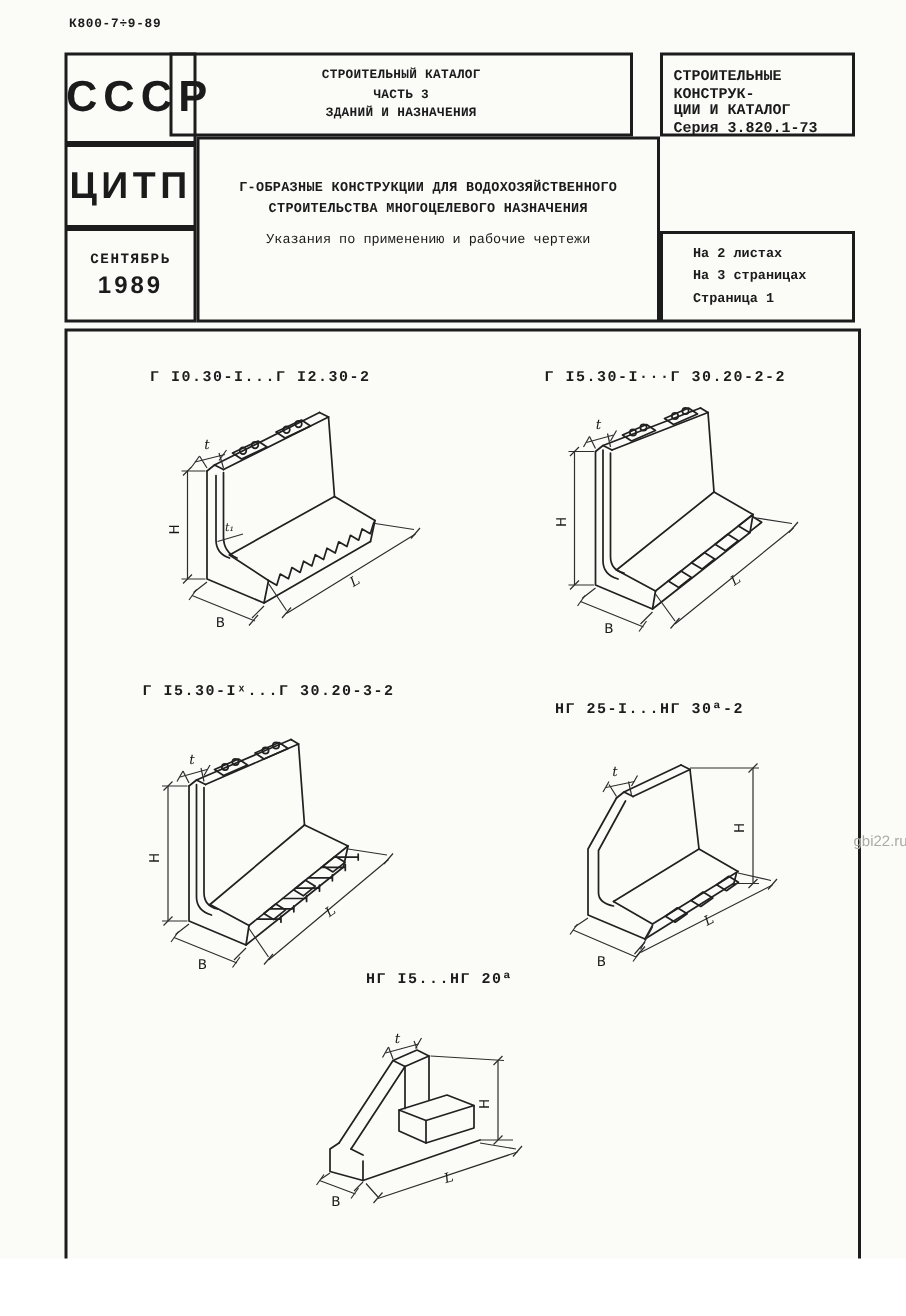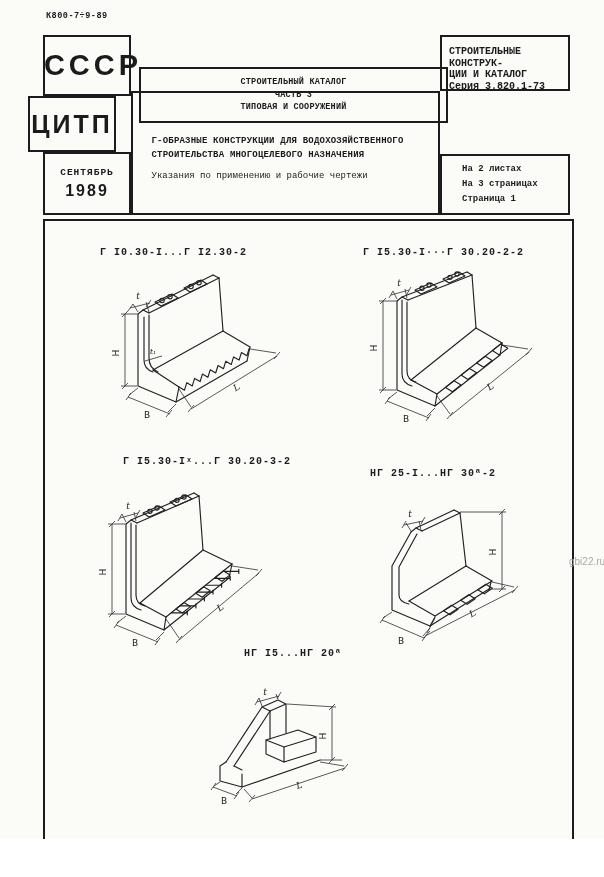--- a/index.html
+++ b/index.html
@@ -21,21 +21,21 @@
   .org{font-family:"Liberation Sans",sans-serif; font-weight:bold;}
   .org-cccp{font-size:29px; letter-spacing:4px;margin-left:12px;}
   .org-citp{font-size:25px; letter-spacing:3px;}
   .month{font-size:9.5px; font-weight:bold; letter-spacing:1px;}
   .year{font-family:"Liberation Sans",sans-serif; font-size:16px; font-weight:bold; letter-spacing:2px; margin-top:4px;}
   .catalog-cell{font-size:8.5px; font-weight:bold; line-height:12.5px; text-align:center; letter-spacing:0.2px;}
   .series-cell{align-items:flex-start; padding-left:7px; font-size:10px; font-weight:bold; line-height:11.5px; justify-content:flex-start; padding-top:9px;}
   .udk-cell{justify-content:flex-start; padding-top:12px; font-size:9px; font-weight:bold;}
   .sheets-cell{align-items:flex-start; padding-left:20px; font-size:9px; font-weight:bold; line-height:15px;}
   .title-cell{justify-content:flex-start; align-items:center; padding-top:26px;}
-  .title-block{width:268px; text-align:left;margin-top:16px;}
+  .title-block{width:268px; text-align:center;}
   .title-line{font-size:9px; font-weight:bold; line-height:13.5px; letter-spacing:0.2px;}
   .subtitle-line{font-size:9px; font-weight:500; margin-top:9px;}
   .main-frame{
     position:absolute; left:43px; top:219px; width:527px; height:628px;
     border:2px solid #1c1c1c; background:transparent;
   }
   .fig-label{
     position:absolute; font-family:"Liberation Mono",monospace;
     font-weight:bold; font-size:10px; letter-spacing:1px; color:#1d1d1d; white-space:pre;text-align:center;
   }
@@ -53,32 +53,32 @@
 </head>
 <body>
 
 <div id="page">
 
   <div class="abs doc-code">К800-7÷9-89</div>
 
   <div class="cell" style="left:43px; top:35px; width:88px; height:61px;">
     <span class="org org-cccp">СССР</span>
   </div>
-  <div class="cell" style="left:28px; top:96px; width:88px; height:56px;">
+  <div class="cell" style="left:43px; top:96px; width:88px; height:56px;">
     <span class="org org-citp">ЦИТП</span>
   </div>
   <div class="cell" style="left:43px; top:152px; width:88px; height:63px;">
     <span class="month">СЕНТЯБРЬ</span>
     <span class="year">1989</span>
   </div>
 
-  <div class="cell catalog-cell" style="left:139px; top:35px; width:309px; height:56px;margin-top:32px;">
+  <div class="cell catalog-cell" style="left:113px; top:35px; width:309px; height:56px;">
     <span>СТРОИТЕЛЬНЫЙ  КАТАЛОГ</span>
     <span>ЧАСТЬ  3</span>
-    <span>ТИПОВАЯ И СООРУЖЕНИЙ</span>
+    <span>ЗДАНИЙ И НАЗНАЧЕНИЯ</span>
   </div>
   <div class="cell title-cell" style="left:131px; top:91px; width:309px; height:124px;">
     <div class="title-block">
       <div class="title-line">Г-ОБРАЗНЫЕ КОНСТРУКЦИИ ДЛЯ ВОДОХОЗЯЙСТВЕННОГО</div>
       <div class="title-line">СТРОИТЕЛЬСТВА МНОГОЦЕЛЕВОГО НАЗНАЧЕНИЯ</div>
       <div class="subtitle-line">Указания по применению и рабочие чертежи</div>
     </div>
   </div>
 
   <div class="cell series-cell" style="left:440px; top:35px; width:130px; height:56px;">
@@ -173,21 +173,21 @@
       <path d="M30,136 L35,129 M71,153 L76,146"></path>
       <path d="M82,128 L95,146 M147,77 L173,81 M95,148 L174,84"></path>
       <path d="M92,151 L98,144 M171,87 L177,80"></path>
     </g>
     <text class="dim" x="22" y="80" text-anchor="middle" transform="rotate(-90 22 80)">Н</text>
     <text class="dimi" x="44" y="18" text-anchor="middle">t</text>
     <text class="dim" x="51" y="154" text-anchor="middle">В</text>
     <text class="dimi" x="137" y="121" text-anchor="middle" transform="rotate(-34 137 121)">L</text>
   </svg>
 
-  <div class="fig-label" style="left:95px; top:456px;margin-left:28px;">Г I5.30-Iˣ...Г 30.20-3-2</div>
+  <div class="fig-label" style="left:95px; top:456px;">Г I5.30-Iˣ...Г 30.20-3-2</div>
   <svg class="fig-svg" style="left:86px; top:490px;" width="220" height="158" viewBox="0 0 220 158">
     <g class="ol">
       <path d="M40,34 L40,124 L78,140 L80,127"></path>
       <path d="M54,113 L80,127"></path>
       <path d="M45,33 L45,108 Q45,117 55,120"></path>
       <path d="M50,35 L50,105 Q50,114 59,116"></path>
       <path d="M40,34 L45,30 L51,33"></path>
       <path d="M45,30 L108,3"></path>
       <path d="M51,33 L113,6"></path>
       <path d="M108,3 L113,6"></path>

